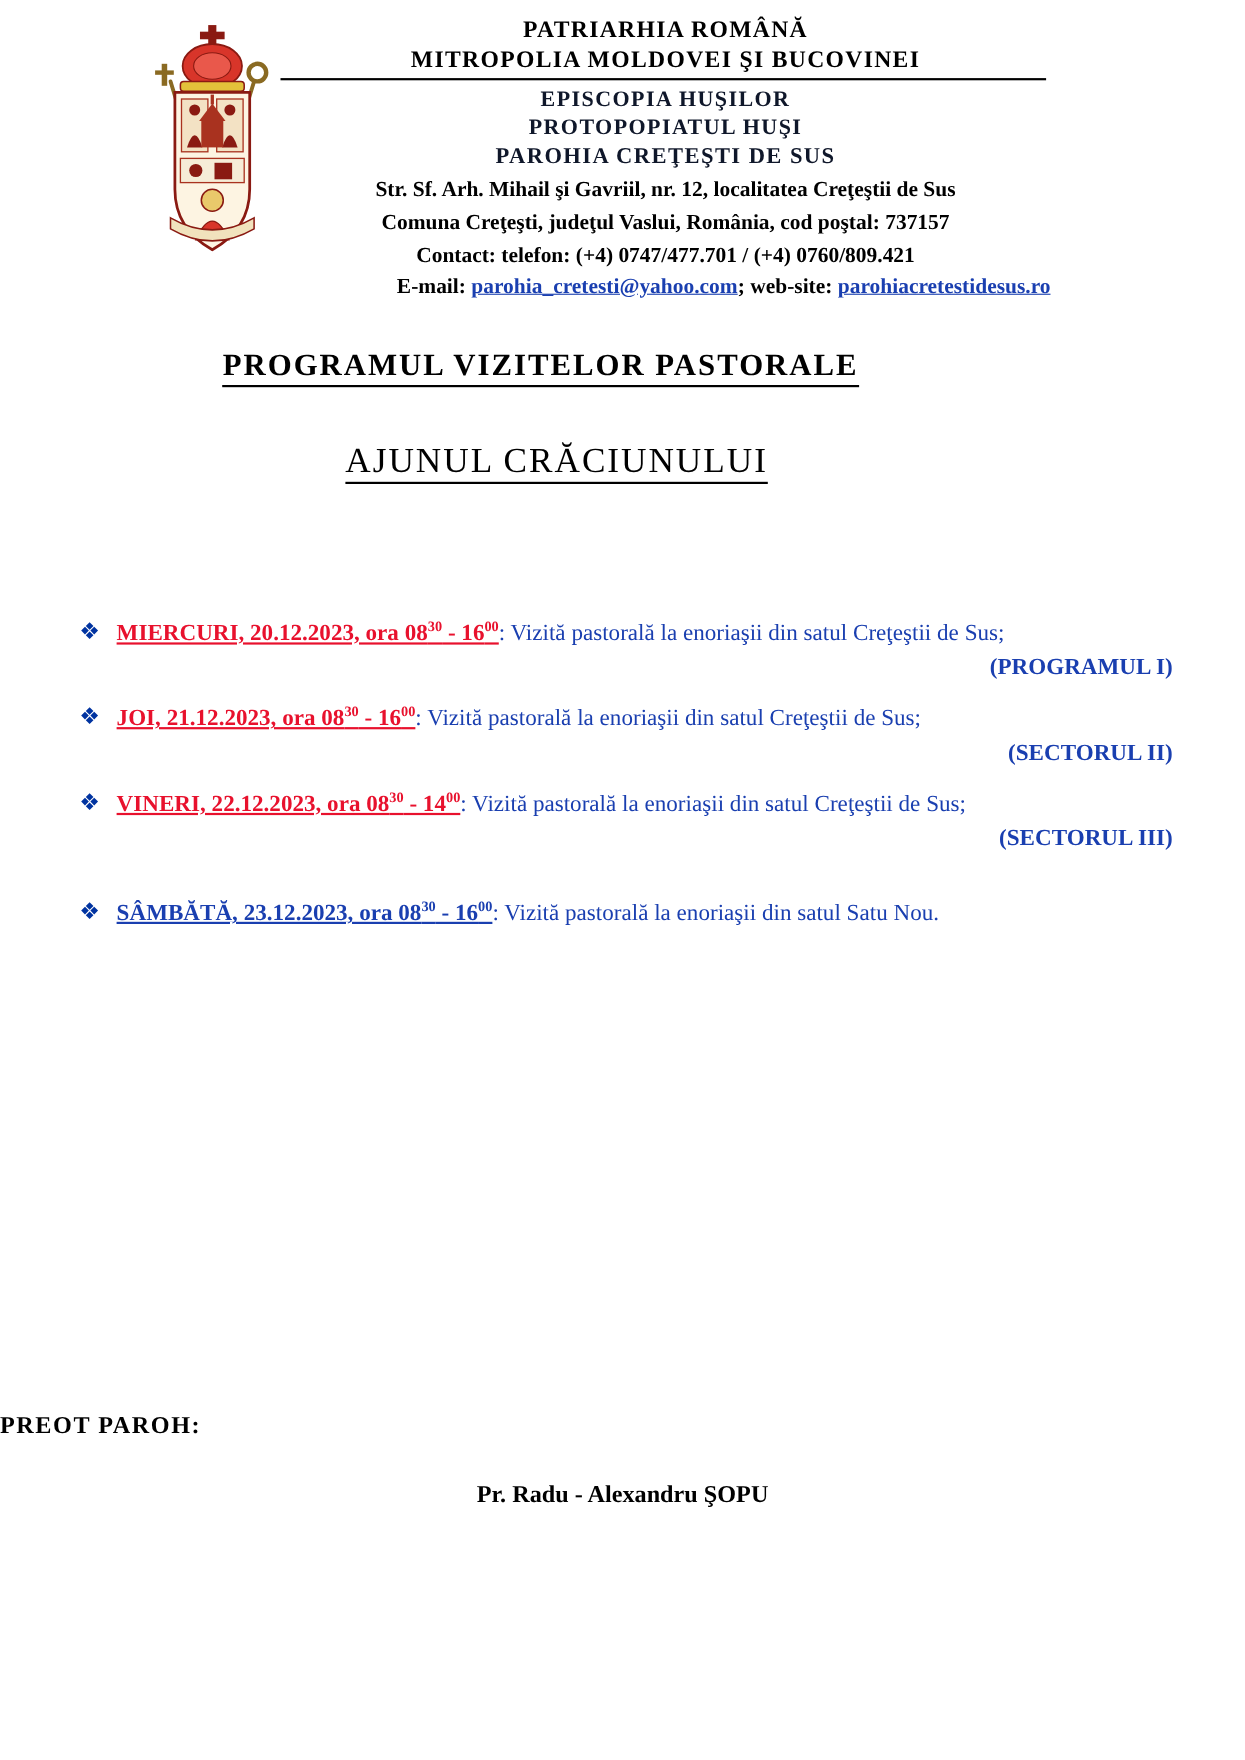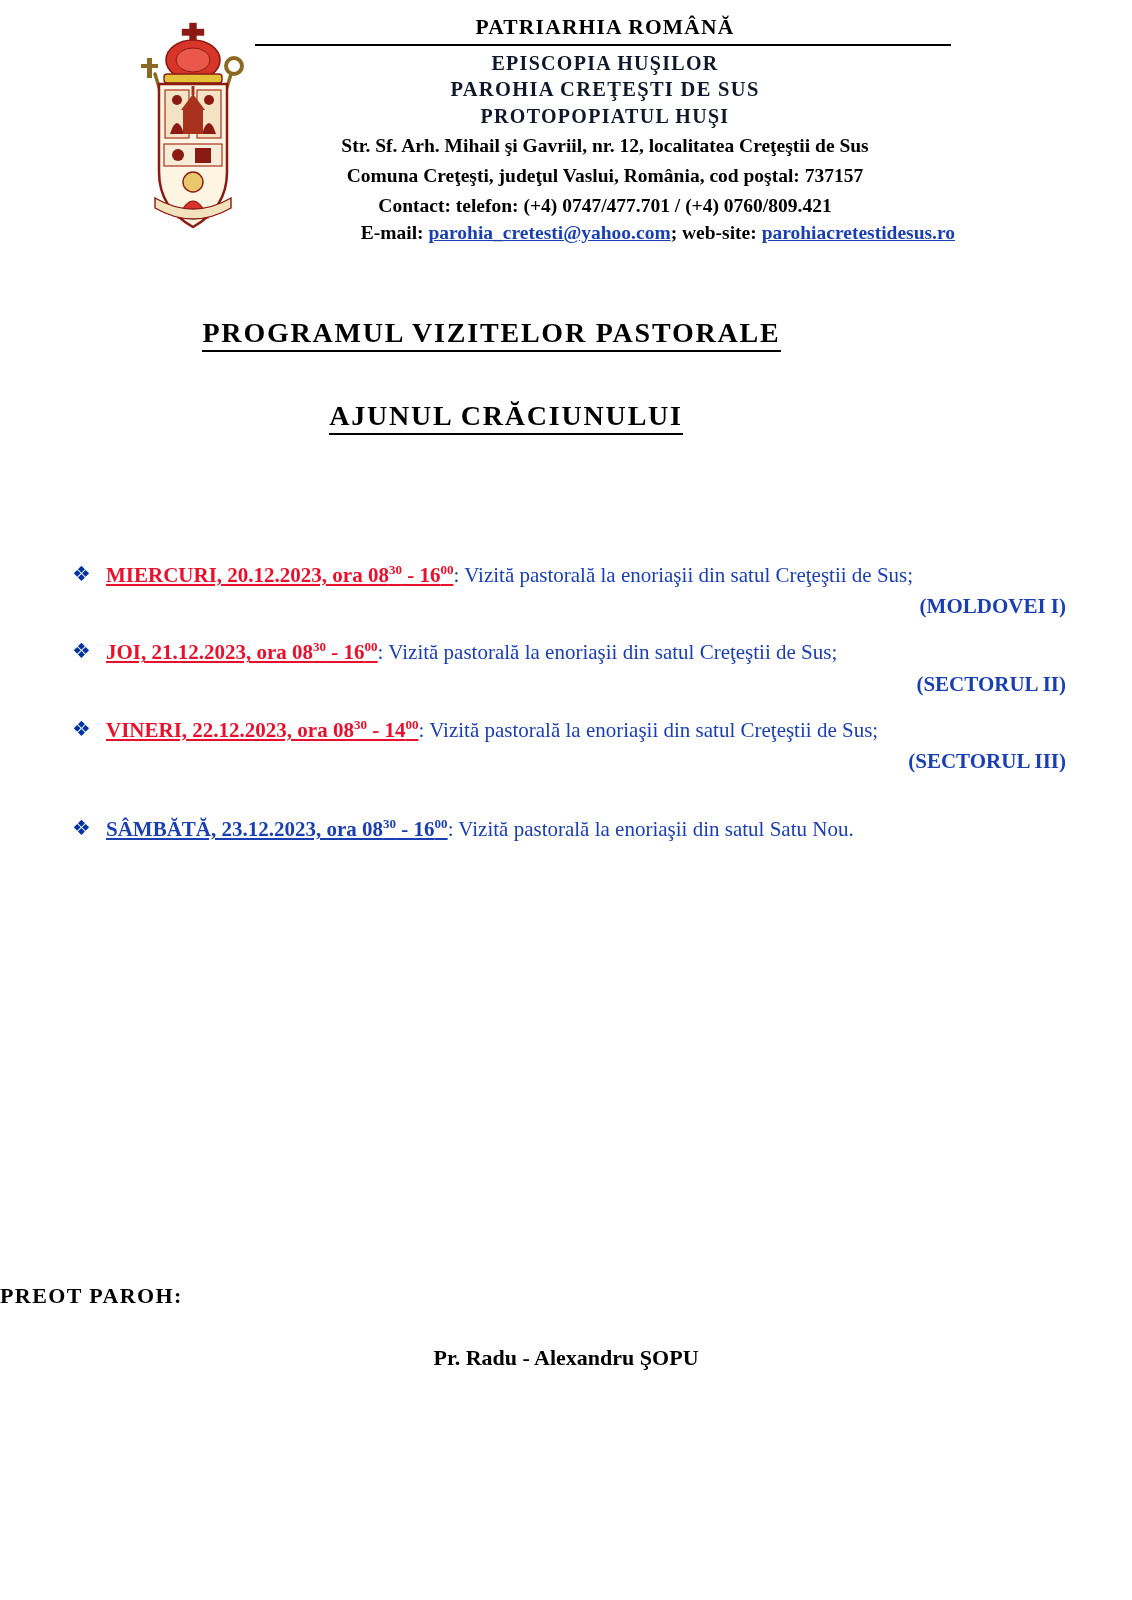--- a/index.html
+++ b/index.html
@@ -114,22 +114,22 @@
   .title-main span {
     border-bottom: 2px solid #000;
     padding-bottom: 2px;
   }
   .title-sub {
     position: absolute;
     top: 400px;
     left: 0;
     width: 1012px;
     text-align: center;
-    font-size: 28px;
-    font-weight: bold;
+    font-size: 32px;
+    font-weight: normal;
     letter-spacing: 1.8px;
     color: #000000;
   }
   .title-sub span {
     border-bottom: 2px solid #000;
     padding-bottom: 2px;
   }
 
   
   .schedule {
@@ -261,24 +261,25 @@
 
         <circle cx="60" cy="160" r="10" fill="#e9c96b" stroke="#8a1a12" stroke-width="1.4"></circle>
         <path d="M45 196 q15 -34 30 0 z" fill="#d8352a" stroke="#8a1a12" stroke-width="1.2"></path>
 
         <path d="M22 176 Q60 198 98 176 L98 186 Q60 208 22 186 Z" fill="#f1e2bd" stroke="#8a1a12" stroke-width="1.4"></path>
       </svg>
     </div>
 
     <div class="header-text">
       <div class="hdr-line1">PATRIARHIA  ROMÂNĂ</div>
+      <div class="hdr-line2">MITROPOLIA  MOLDOVEI  ŞI  BUCOVINEI</div>
       <div class="hdr-rule"></div>
       <div class="hdr-red hdr-red-1">EPISCOPIA  HUŞILOR</div>
+      <div class="hdr-red hdr-red-2">PROTOPOPIATUL  HUŞI</div>
       <div class="hdr-red hdr-red-3">PAROHIA  CREŢEŞTI  DE  SUS</div>
-      <div class="hdr-red hdr-red-2">PROTOPOPIATUL  HUŞI</div>
       <div class="hdr-addr">Str. Sf. Arh. Mihail şi Gavriil, nr. 12, localitatea Creţeştii de Sus</div>
       <div class="hdr-addr">Comuna Creţeşti, judeţul Vaslui, România, cod poştal: 737157</div>
       <div class="hdr-addr">Contact: telefon: (+4) 0747/477.701 / (+4) 0760/809.421</div>
       <div class="hdr-email">
         <span>E-mail:</span>
         <a class="mail-link" href="#">parohia_cretesti@yahoo.com</a><span>;</span>
         <span>web-site:</span>
         <a class="web-link" href="#">parohiacretestidesus.ro</a>
       </div>
     </div>
@@ -291,21 +292,21 @@
     <span>AJUNUL  CRĂCIUNULUI</span>
   </div>
 
   <div class="schedule">
 
     <div class="entry">
       <span class="bullet">❖</span>
       <div class="entry-body">
         <span class="entry-date"><span>MIERCURI, 20.12.2023, ora 08</span><sup>30</sup><span> - 16</span><sup>00</sup></span><span class="entry-text">:</span><span class="entry-text"> Vizită pastorală la enoriaşii din satul Creţeştii de Sus;</span>
       </div>
-      <div class="sector">(MOLDOVEI I)</div>
+      <div class="sector">(PROGRAMUL I)</div>
     </div>
 
     <div class="entry">
       <span class="bullet">❖</span>
       <div class="entry-body">
         <span class="entry-date"><span>JOI, 21.12.2023, ora 08</span><sup>30</sup><span> - 16</span><sup>00</sup></span><span class="entry-text">:</span><span class="entry-text"> Vizită pastorală la enoriaşii din satul Creţeştii de Sus;</span>
       </div>
       <div class="sector">(SECTORUL II)</div>
     </div>
 

